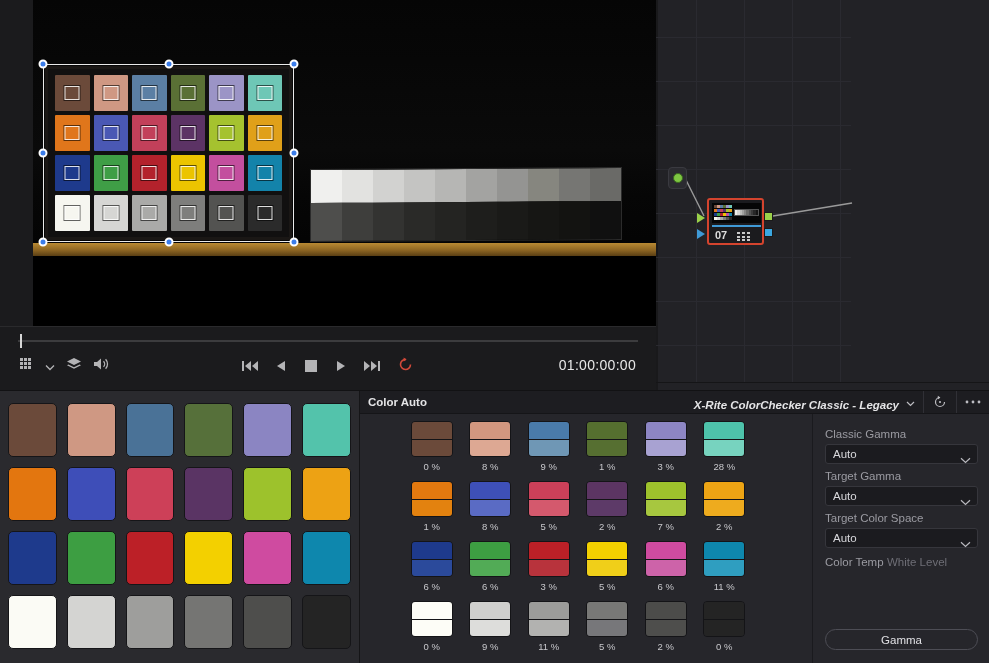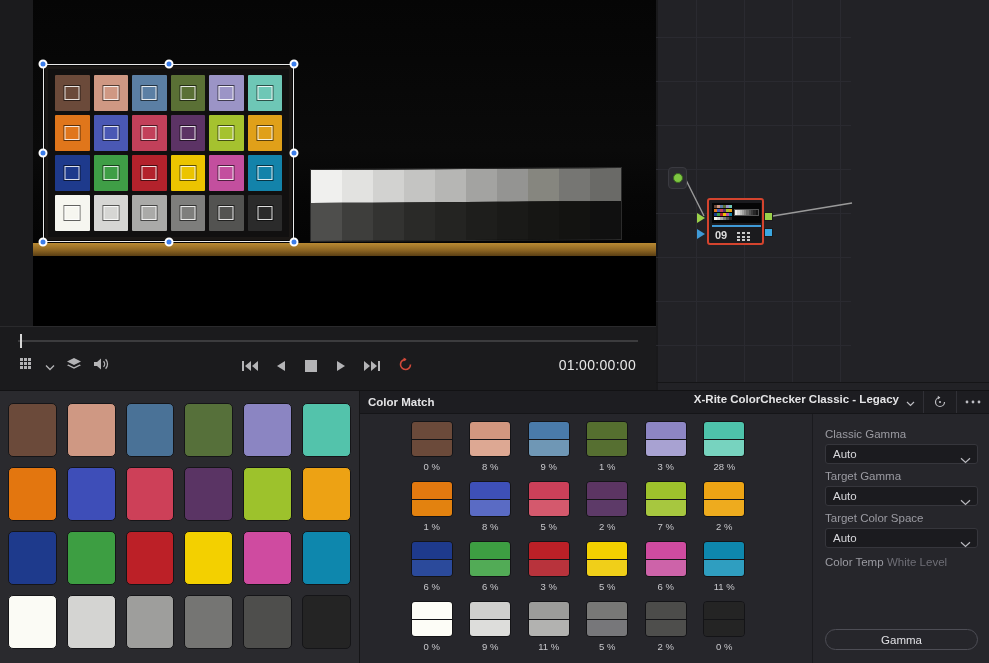--- a/index.html
+++ b/index.html
@@ -136,21 +136,21 @@
   #palette-grid { display: grid; grid-template-columns: repeat(6, 1fr); grid-template-rows: repeat(4, 1fr);
                   gap: 10px 10px; width: 100%; height: 246px; }
   .ppatch { border-radius: 5px; border: 1px solid #151518; }
   #palette-divider { position: absolute; left: 359px; top: 1px; width: 1px; height: 272px; background: #151517; }
 
   
   #match-panel { position: absolute; left: 360px; top: 1px; width: 629px; height: 272px; background: #26262b; }
   #match-header { position: absolute; left: 0; top: 0; width: 629px; height: 22px; background: #1d1d21;
                   display: flex; align-items: center; }
   #match-title { margin-left: 8px; color: #e4e4e6; font-size: 11.5px; font-weight: bold; }
-  #preset-wrap { margin-left: auto; display: flex; align-items: flex-start; }
+  #preset-wrap { margin-left: auto; display: flex; align-items: flex-end; font-style: italic; }
   #preset-name { color: #e4e4e6; font-size: 11.5px; font-weight: bold; }
   #preset-chev { margin: 0 8px 0 7px; }
   .hdr-btn { width: 33px; height: 22px; display: flex; align-items: center; justify-content: center;
              border-left: 1px solid #303036; }
   #match-header-underline { position:absolute; left:0; top:22px; width:629px; height:1px; background:#151518; }
 
   
   #swatches { position: absolute; left: 48px; top: 30px; width: 340px; }
   #swatch-grid { display: grid; grid-template-columns: repeat(6, 1fr); gap: 9px 11px; }
   .scell { display: flex; flex-direction: column; align-items: center; }
@@ -459,21 +459,21 @@
               <div style="background: rgb(162, 162, 160);"></div>
               <div style="background: rgb(133, 133, 131);"></div>
               <div style="background: rgb(106, 106, 104);"></div>
               <div style="background: rgb(80, 80, 80);"></div>
               <div style="background: rgb(58, 58, 58);"></div>
               <div style="background: rgb(38, 38, 38);"></div>
               <div style="background: rgb(20, 20, 20);"></div>
             </div>
         </div>
         <div id="node-bar"></div>
-        <div id="node-label">09</div>
+        <div id="node-label">07</div>
         <div id="node-dots">
           <span></span>
             <span></span>
             <span></span>
             <span></span>
             <span></span>
           <span></span>
             <span></span>
             <span></span>
             <span></span>
@@ -513,21 +513,21 @@
           <div class="ppatch" style="background: rgb(158, 158, 156);"></div>
           <div class="ppatch" style="background: rgb(117, 117, 115);"></div>
           <div class="ppatch" style="background: rgb(78, 78, 76);"></div>
           <div class="ppatch" style="background: rgb(36, 36, 36);"></div>
         </div>
     </div>
     <div id="palette-divider"></div>
 
     <div id="match-panel">
       <div id="match-header">
-        <div id="match-title">Color Match</div>
+        <div id="match-title">Color Auto</div>
         <div id="preset-wrap">
           <span id="preset-name">X-Rite ColorChecker Classic - Legacy</span>
           <span id="preset-chev">
             <svg width="9" height="6" viewBox="0 0 9 6">
                 <path d="M1 1 L4.5 4.5 L8 1" fill="none" stroke="#bdbdc2" stroke-width="1.2"></path>
               </svg>
           </span>
         </div>
         <div class="hdr-btn">
           <svg width="14" height="14" viewBox="0 0 14 14">

